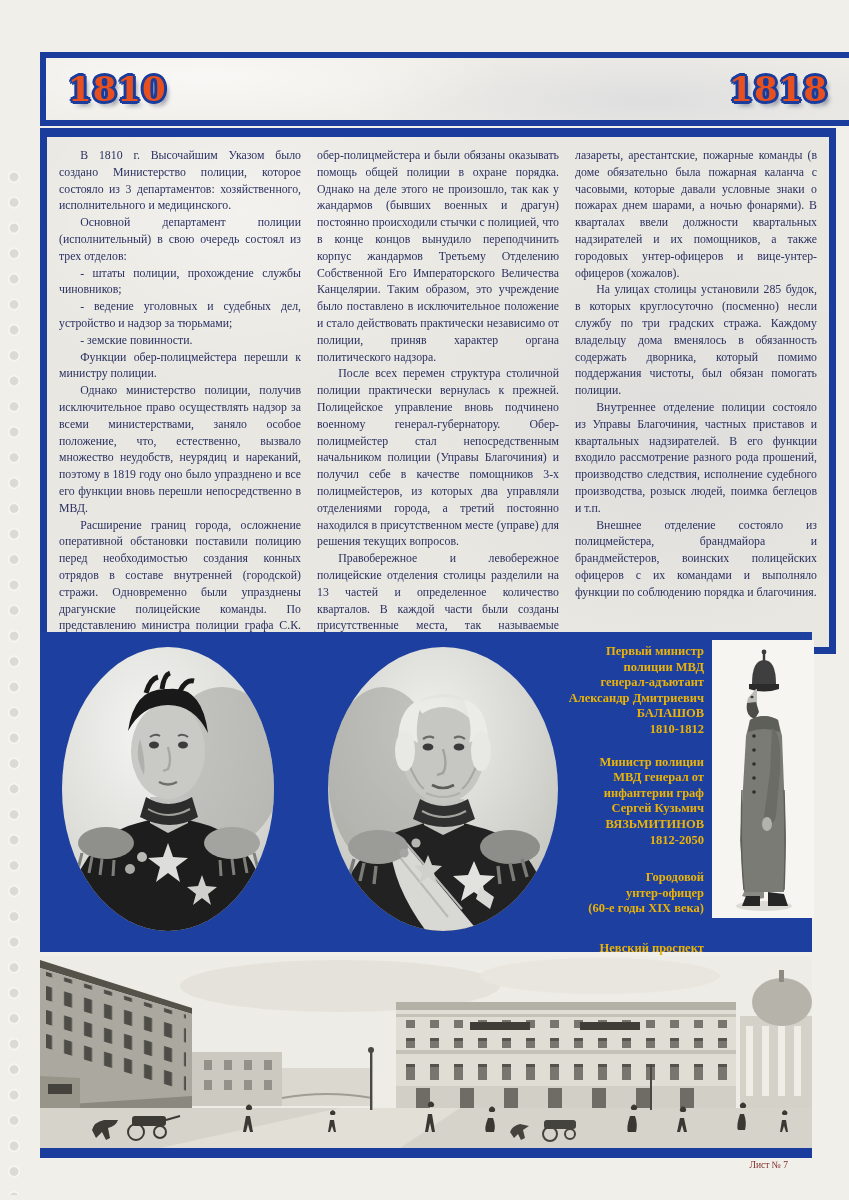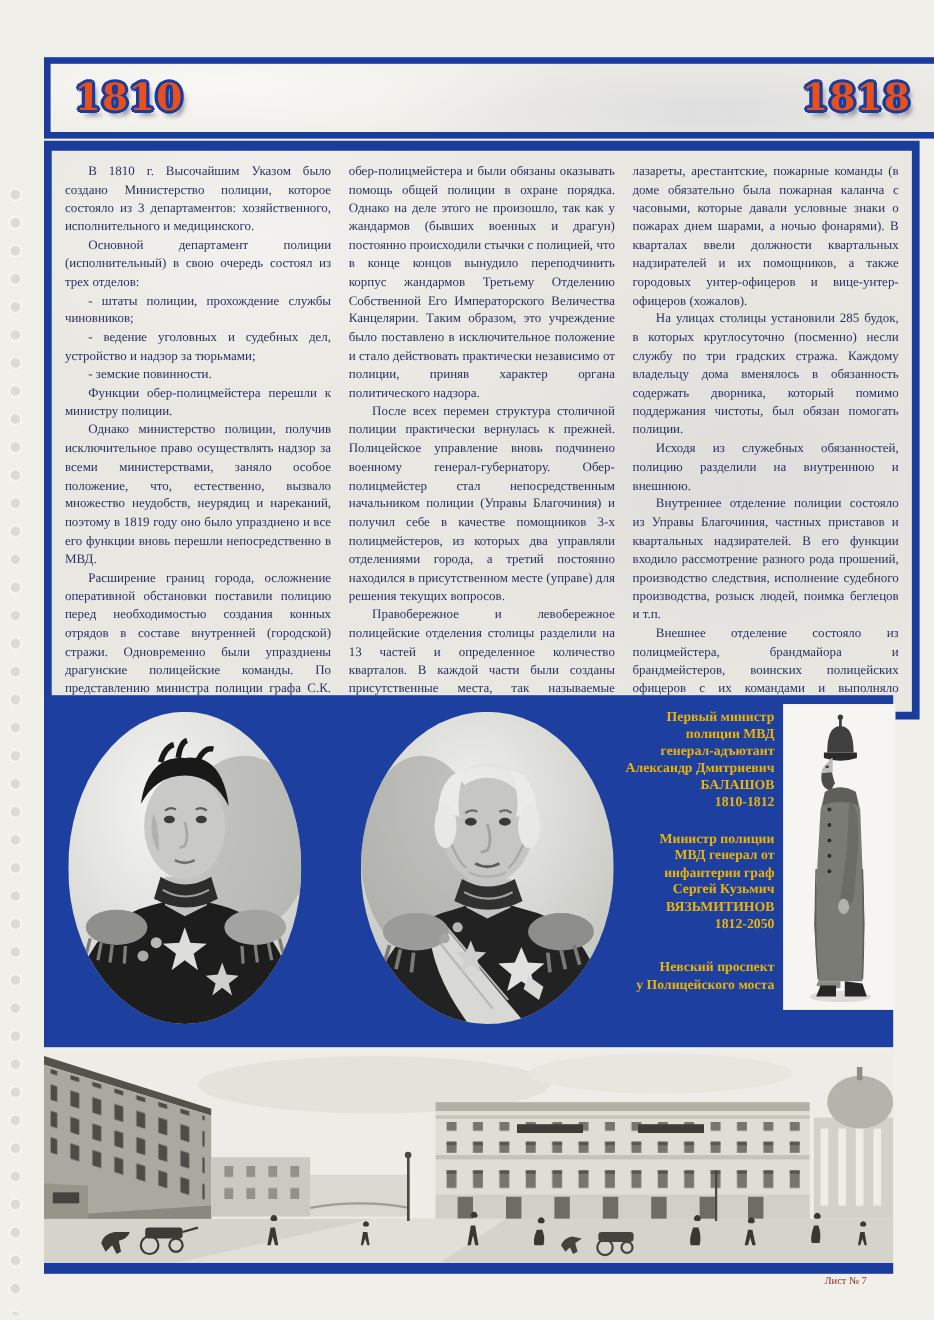--- a/index.html
+++ b/index.html
@@ -119,21 +119,20 @@
         <p>Расширение границ города, осложнение оперативной обстановки поставили полицию перед необходимостью создания конных отрядов в составе внутренней (городской) стражи. Одновременно были упразднены драгунские полицейские команды. По представлению министра полиции графа С.К. Вязьмитинова в 1817 году учреждаются жандармы внутренней стражи. Они находились в прямом подчинении</p>
       </div>
       <div class="col">
         <p class="cont">обер-полицмейстера и были обязаны оказывать помощь общей полиции в охране порядка. Однако на деле этого не произошло, так как у жандармов (бывших военных и драгун) постоянно происходили стычки с полицией, что в конце концов вынудило переподчинить корпус жандармов Третьему Отделению Собственной Его Императорского Величества Канцелярии. Таким образом, это учреждение было поставлено в исключительное положение и стало действовать практически независимо от полиции, приняв характер органа политического надзора.</p>
         <p>После всех перемен структура столичной полиции практически вернулась к прежней. Полицейское управление вновь подчинено военному генерал-губернатору. Обер-полицмейстер стал непосредственным начальником полиции (Управы Благочиния) и получил себе в качестве помощников 3-х полицмейстеров, из которых два управляли отделениями города, а третий постоянно находился в присутственном месте (управе) для решения текущих вопросов.</p>
         <p>Правобережное и левобережное полицейские отделения столицы разделили на 13 частей и определенное количество кварталов. В каждой части были созданы присутственные места, так называемые съезжие дома, в которых находились частные приставы с небольшим аппаратом,</p>
       </div>
       <div class="col">
         <p class="cont">лазареты, арестантские, пожарные команды (в доме обязательно была пожарная каланча с часовыми, которые давали условные знаки о пожарах днем шарами, а ночью фонарями). В кварталах ввели должности квартальных надзирателей и их помощников, а также городовых унтер-офицеров и вице-унтер-офицеров (хожалов).</p>
         <p>На улицах столицы установили 285 будок, в которых круглосуточно (посменно) несли службу по три градских стража. Каждому владельцу дома вменялось в обязанность содержать дворника, который помимо поддержания чистоты, был обязан помогать полиции.</p>
-        <p>Исходя из служебных обязанностей, полицию разделили на внутреннюю и внешнюю.</p>
         <p>Внутреннее отделение полиции состояло из Управы Благочиния, частных приставов и квартальных надзирателей. В его функции входило рассмотрение разного рода прошений, производство следствия, исполнение судебного производства, розыск людей, поимка беглецов и т.п.</p>
         <p>Внешнее отделение состояло из полицмейстера, брандмайора и брандмейстеров, воинских полицейских офицеров с их командами и выполняло функции по соблюдению порядка и благочиния.</p>
 
       </div>
     </div>
   </div>
 
   <div class="gallery">
 
     <div class="oval oval1">
@@ -217,20 +216,23 @@
 генерал-адъютант
 Александр Дмитриевич
 БАЛАШОВ
 1810-1812</div>
       <div class="caption c2">Министр полиции
 МВД генерал от
 инфантерии граф
 Сергей Кузьмич
 ВЯЗЬМИТИНОВ
 1812-2050</div>
+      <div class="caption c3">Городовой
+унтер-офицер
+(60-е годы XIX века)</div>
       <div class="caption c4">Невский проспект
 у Полицейского моста</div>
     </div>
 
     <div class="officer-box">
       <svg viewBox="0 0 102 278">
         <rect width="102" height="278" fill="#f6f5f1"></rect>
         <ellipse cx="52" cy="266" rx="28" ry="5" fill="#dddbd5"></ellipse>
         <circle cx="52" cy="12" r="2.4" fill="#3a3a3a"></circle>
         <rect x="50.8" y="13" width="2.4" height="10" fill="#3a3a3a"></rect>

